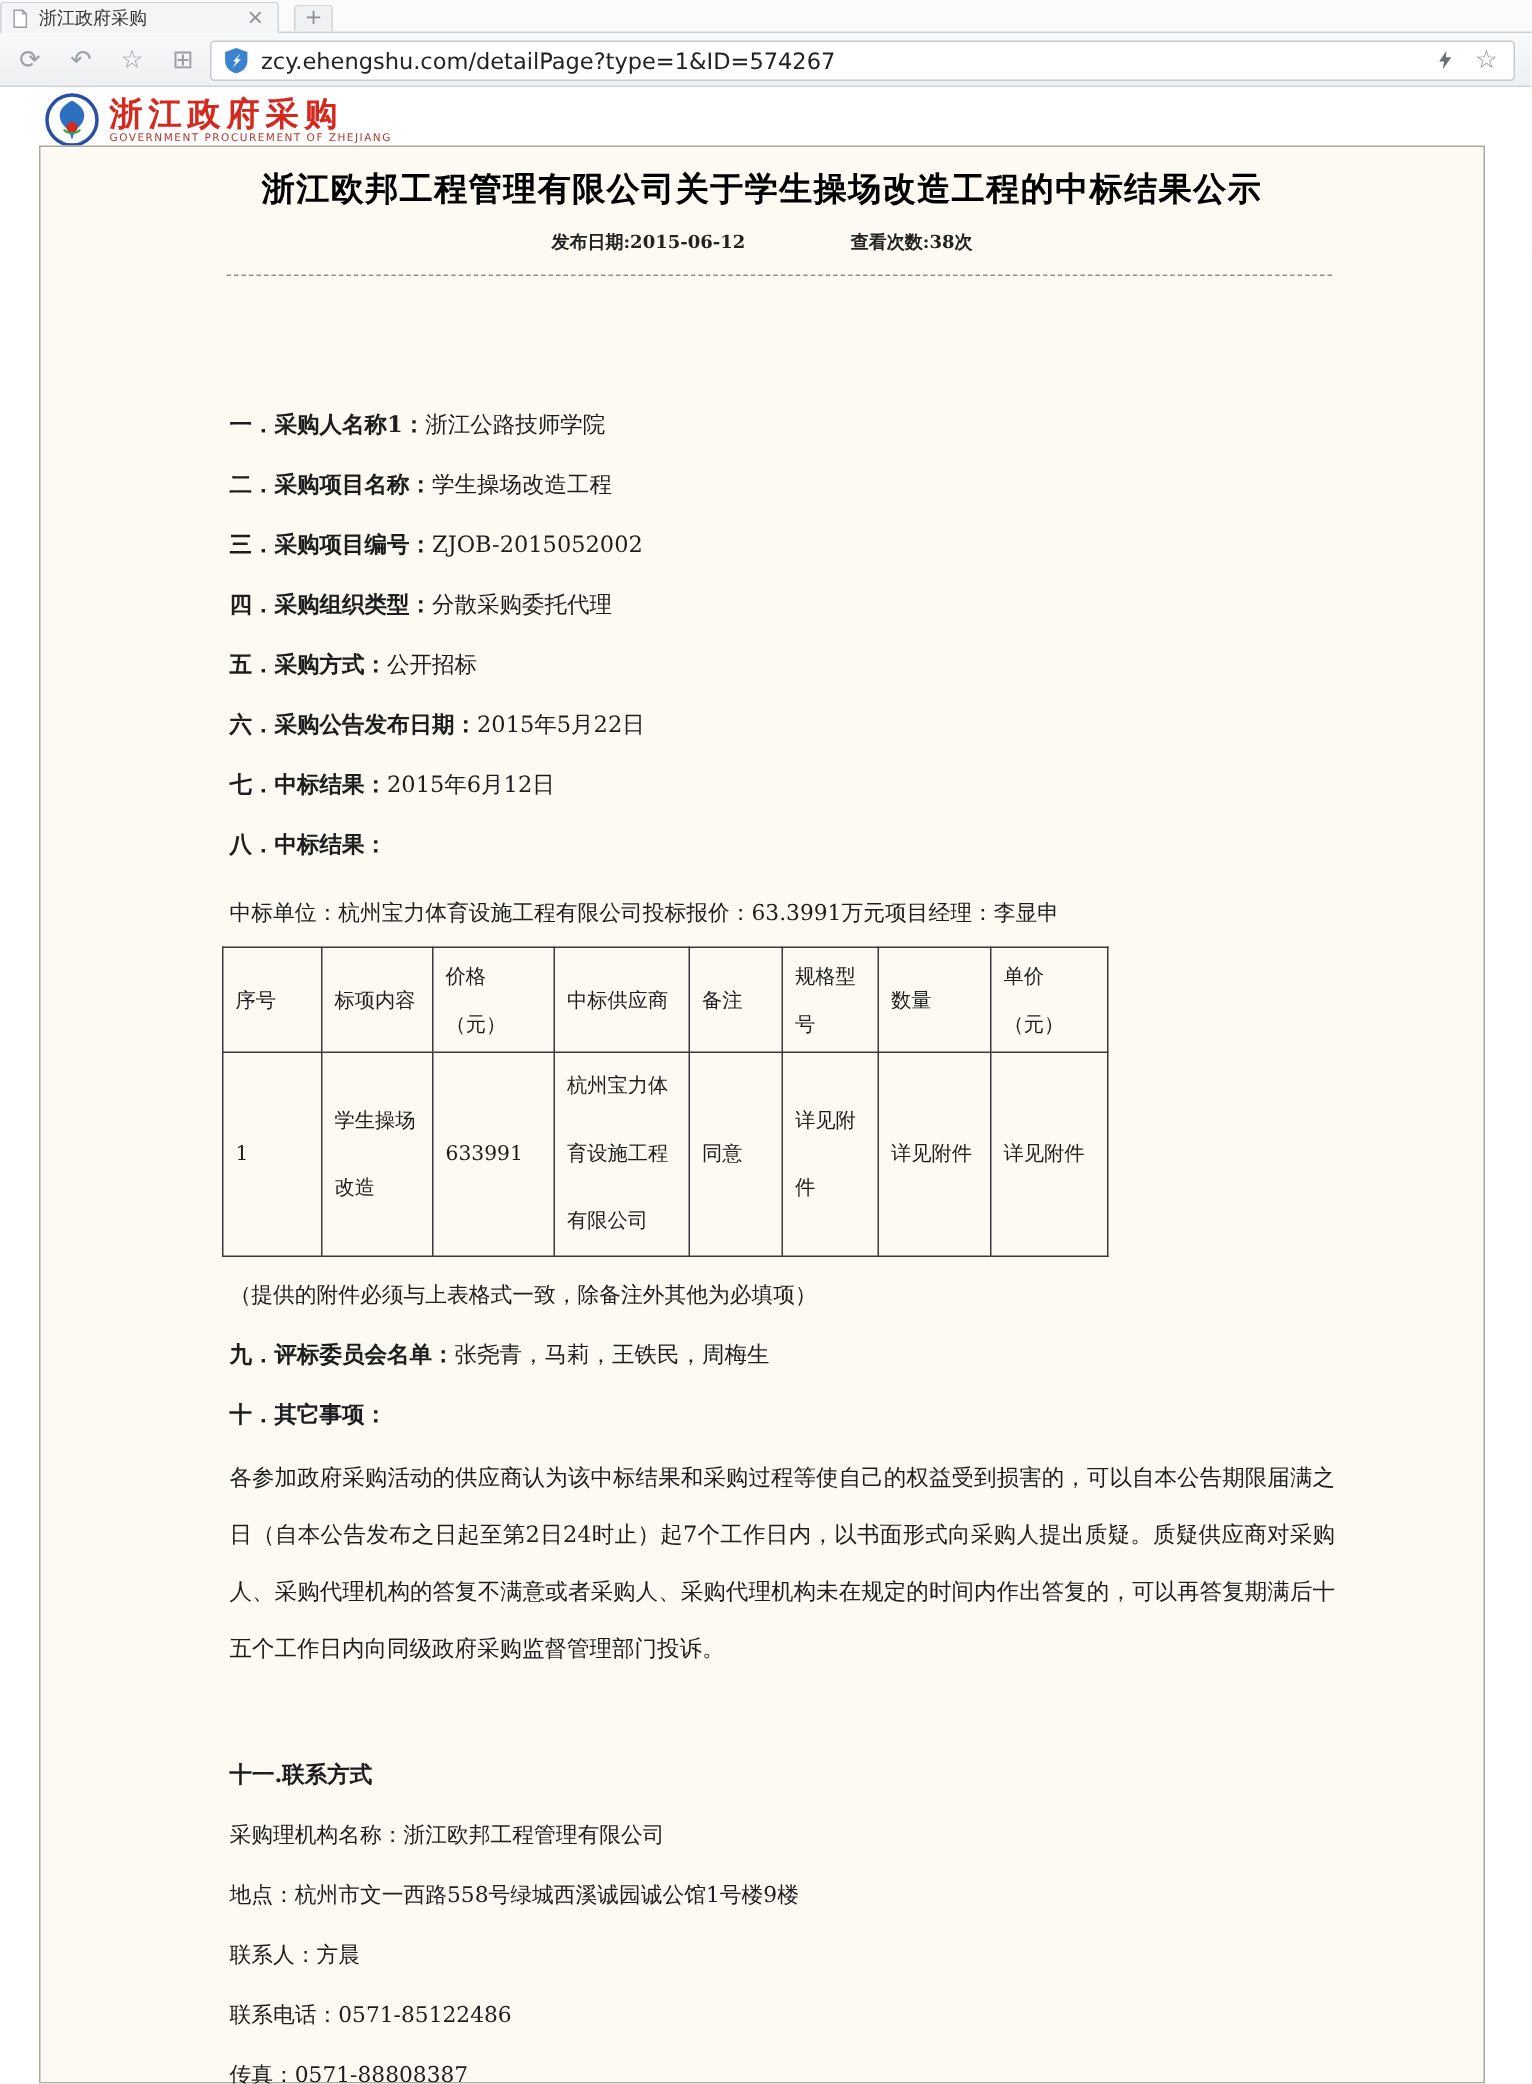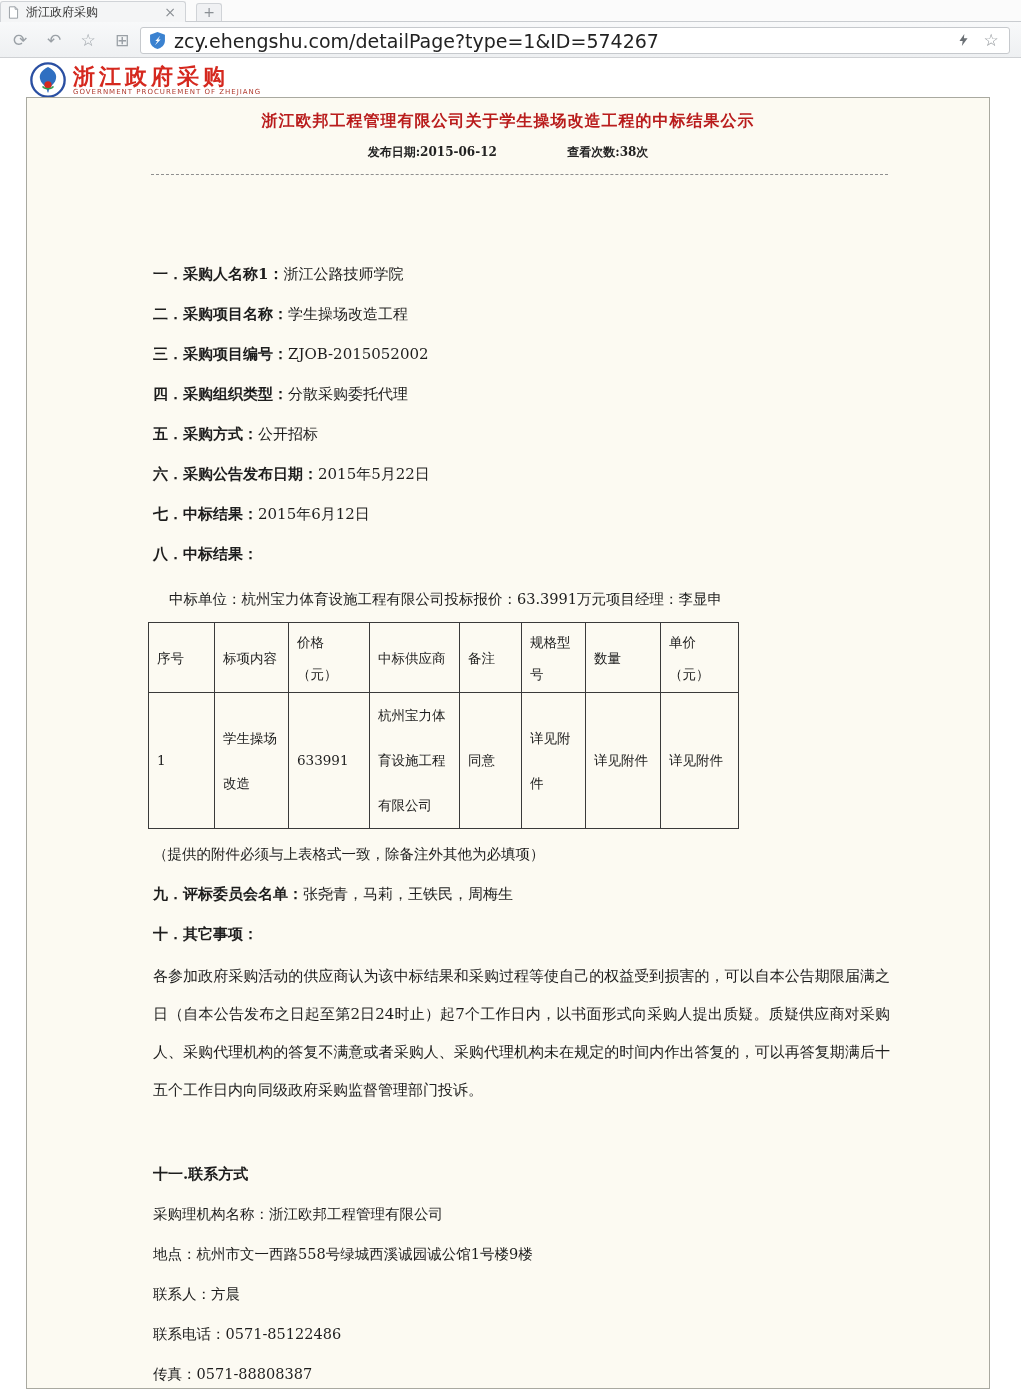--- a/index.html
+++ b/index.html
@@ -35,54 +35,54 @@
   .nav-ico {
     position:absolute; top:7px; width:24px; height:22px; text-align:center;
     font-size:17px; line-height:22px; color:#9aa0a6; cursor:pointer;
   }
   .urlbar {
     position:absolute; left:140px; top:5px; width:870px; height:27px;
     background:#ffffff; border:1px solid #c6c9cd; border-radius:3px;
     display:flex; align-items:center; padding:0 8px;
   }
   .urlbar .shield { width:17px; height:17px; margin-right:8px; flex:none; }
-  .url-text { font-size:19px; color:#222; flex:1; white-space:nowrap; overflow:hidden; }
+  .url-text { font-size:15px; color:#222; flex:1; white-space:nowrap; overflow:hidden; }
   .urlbar .right-ico { width:20px; height:17px; margin-left:8px; flex:none; text-align:center; color:#9aa0a6; font-size:15px; line-height:17px; }
 
   
   .site-header { position:absolute; left:0; top:58px; width:1021px; height:40px; background:#fff; }
   .logo { position:absolute; left:30px; top:4px; display:flex; align-items:center; cursor:pointer; }
   .logo-emblem { width:36px; height:36px; margin-right:7px; }
   .logo-text {
     font-family:"DejaVu Serif","Liberation Serif",serif;
     font-size:22px; font-weight:bold; color:#d5281e; letter-spacing:4px; line-height:22px;
   }
   .logo-sub { font-size:7px; color:#b03a2e; letter-spacing:1px; margin-top:1px; white-space:nowrap; }
 
   
   .panel {
     position:absolute; left:26px; top:97px; width:964px; height:1292px;
     background:#fcfaf2; border:1px solid #a9a9a0;
     font-family:"DejaVu Serif","Liberation Serif",serif; color:#1d1d1d;
   }
   .doc-title {
-    margin-top:13px; text-align:center; font-size:16px; font-weight:bold; color:#b91c1c;
+    margin-top:13px; text-align:center; font-size:22px; font-weight:bold; color:#000000;
     letter-spacing:1px;
   }
   .doc-meta { margin-top:12px; text-align:center; font-size:12px; font-weight:bold; color:#222; }
   .doc-meta .meta-block { display:inline-block; }
   .doc-meta .meta-gap { display:inline-block; width:62px; }
   .dashed-sep { margin:13px 0 0 124px; width:737px; border-top:1px dashed #8f8f8f; height:0; }
 
   .doc-body { margin:90px 0 0 126px; width:737px; }
 
   .num-item { font-size:15px; margin-bottom:21px; }
   .num-item b { font-weight:bold; }
 
-  .winner-line { font-size:14.5px; margin:26px 0 13px 16px; }
+  .winner-line { font-size:14.5px; margin:26px 0 13px 0; }
 
   table.result {
     border-collapse:collapse; table-layout:fixed; margin-left:-5px;
     line-break:strict;
   }
   table.result td {
     border:1px solid #3a3a3a; text-align:left; vertical-align:middle;
     font-size:13.5px; padding:0 8px; overflow:hidden;
   }
   tr.thead td { height:70px; line-height:32px; }

